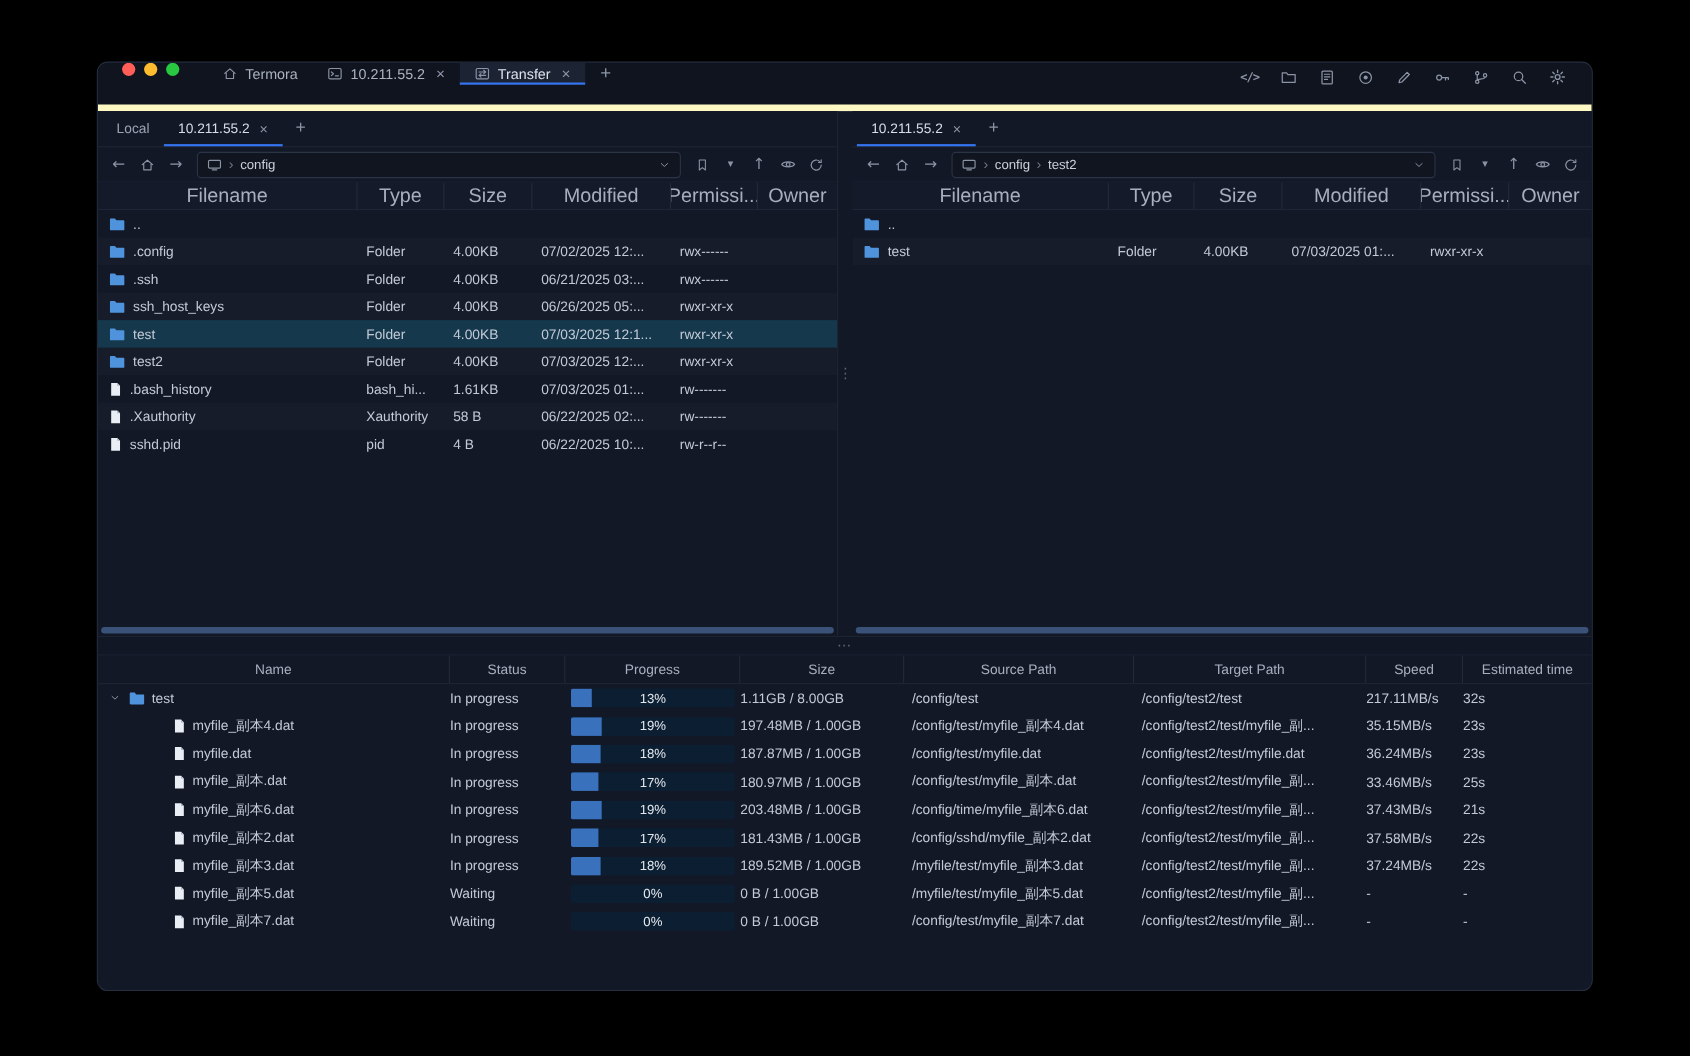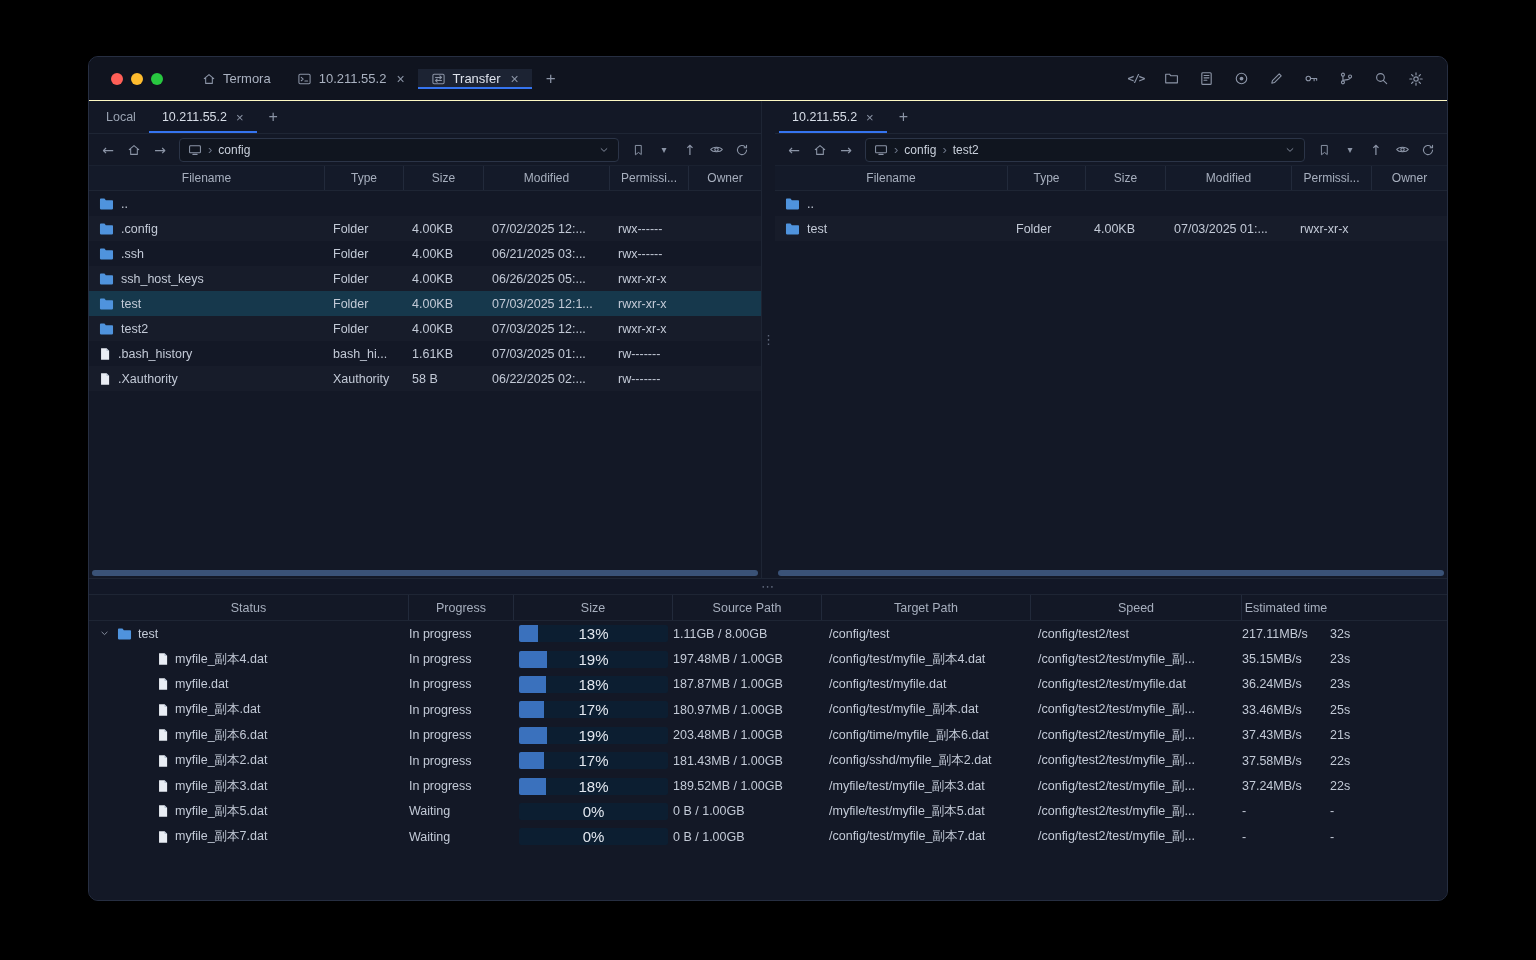--- a/index.html
+++ b/index.html
@@ -1,21 +1,21 @@
 <!DOCTYPE html>
 <html><head>
 <meta charset="utf-8">
 <style>
   *{margin:0;padding:0;box-sizing:border-box;cursor:default;user-select:none}
   html,body{width:1536px;height:960px;overflow:hidden;background:#000;font-family:"Liberation Sans","DejaVu Sans",sans-serif}
   .window{position:absolute;left:88px;top:56px;width:1360px;height:845px;background:#131826;border:1px solid #262e41;
     border-radius:10px;overflow:hidden;display:flex;flex-direction:column;color:#c3cad7;font-size:13px;
     box-shadow:0 25px 70px rgba(0,0,0,.8)}
   
-  .titlebar{flex:0 0 44px;background:#10141f;display:flex;align-items:center;border-bottom:1px solid #fef9c3}
+  .titlebar{flex:0 0 44px;background:#10141f;display:flex;align-items:flex-start;border-bottom:6px solid #fef9c3}
   .traffic{display:flex;align-items:center;gap:8px;padding:0 26px 0 22px}
   .dot{width:12px;height:12px;border-radius:50%}
   .dot.red{background:#ff5f57}.dot.yellow{background:#febc2e}.dot.green{background:#28c840}
   .app-tabs{display:flex;align-items:stretch}
   .apptab{display:flex;align-items:center;gap:7px;padding:0 13px;color:#aab2c1;font-size:13px;position:relative}
   .apptab .icon{display:flex;color:#8b94a6}
   .apptab.active{background:#1c2333;color:#dde2ec}
   .apptab.active::after{content:"";position:absolute;left:0;right:0;bottom:0;height:2px;background:#3574f0}
   .tab-close{color:#8b94a6;font-size:14px;margin-left:3px;line-height:1}
   .tab-plus{display:flex;align-items:center;padding:0 14px;color:#8b94a6;font-size:17px}
@@ -37,21 +37,21 @@
   .toolbar{flex:0 0 32px;display:flex;align-items:center;gap:2px;padding:0 7px;border-bottom:1px solid #1a2130}
   .tbtn{min-width:24px;height:24px;display:flex;align-items:center;justify-content:center;color:#8b94a6;border-radius:4px}
   .tbtn .glyph{font-size:14px}
   .crumbbox{flex:1;height:24px;margin:0 5px;border:1px solid #2b3447;border-radius:4px;background:#10151f;
     display:flex;align-items:center;gap:6px;padding:0 8px;min-width:0}
   .crumbbox .icon{display:flex;color:#8b94a6}
   .crumb-sep{color:#6b7487;font-size:13px}
   .crumb{color:#c8cfda;font-size:12px;white-space:nowrap}
   .crumb-caret{margin-left:auto;display:flex;color:#8b94a6}
   
-  .fhead{display:grid;flex:0 0 25px;align-items:stretch;border-bottom:1px solid #1e2534;color:#a7afbe;font-size:12px;background:#141a29}
+  .fhead{display:grid;flex:0 0 25px;align-items:stretch;border-bottom:1px solid #1e2534;color:#a7afbe;font-size:18px;background:#141a29}
   .fhead .hc{display:flex;align-items:center;justify-content:center;border-right:1px solid #222a3b;white-space:nowrap;overflow:hidden}
   .fhead .hc:last-child{border-right:none}
   .fbody{flex:1;min-height:0;overflow:hidden}
   .frow{display:grid;height:25px;align-items:center;font-size:12.5px;color:#c3cad7}
   .frow:nth-child(even){background:rgba(255,255,255,.018)}
   .frow.selected{background:#16384c}
   .cell{padding:0 8px;white-space:nowrap;overflow:hidden;text-overflow:ellipsis}
   .cell.name{display:flex;align-items:center;gap:7px;padding-left:10px}
   .cell.name .icon{display:flex;flex:0 0 auto}
   .left-grid{grid-template-columns:236px 79px 80px 126px 79px 1fr}
@@ -70,21 +70,21 @@
   .trow{display:grid;height:25.4px;align-items:center;font-size:12.5px;color:#c3cad7}
   .tname{display:flex;align-items:center;gap:6px;padding-left:8px;white-space:nowrap;overflow:hidden}
   .tname.child{padding-left:68px}
   .tname .expander{display:flex;width:14px;justify-content:center;color:#9aa3b2}
   .tname .icon{display:flex;flex:0 0 auto}
   .tc{white-space:nowrap;overflow:hidden}
   .tl{text-align:left;padding:0 7px;white-space:nowrap;overflow:hidden;text-overflow:ellipsis}
   .pcell{padding:0 5px}
   .ptrack{height:17px;background:#0c1e31;border-radius:2px;position:relative;overflow:hidden}
   .pfill{position:absolute;left:0;top:0;bottom:0;background:#3a71bd}
-  .plabel{position:absolute;inset:0;display:flex;align-items:center;justify-content:center;font-size:15px;color:#e2e7ef}
+  .plabel{position:absolute;inset:0;display:flex;align-items:center;justify-content:center;font-size:12px;color:#e2e7ef}
 </style>
 </head>
 <body>
 
 <div class="window">
 
   <div class="titlebar">
     <div class="traffic">
       <span class="dot red"></span>
       <span class="dot yellow"></span>
@@ -367,20 +367,36 @@
                 </svg>
               </span>
               <span>.Xauthority</span>
             </div>
             <div class="cell">Xauthority</div>
             <div class="cell">58 B</div>
             <div class="cell">06/22/2025 02:...</div>
             <div class="cell">rw-------</div>
             <div class="cell"></div>
           </div>
+          <div class="frow left-grid">
+            <div class="cell name">
+              <span class="icon">
+                <svg width="12" height="14" viewBox="0 0 14 16">
+                  <path d="M2.4 1.2h6.4l3 3v10.6H2.4z" fill="#e9edf4"></path>
+                  <path d="M8.8 1.2v3h3z" fill="#a9b4c6"></path>
+                </svg>
+              </span>
+              <span>sshd.pid</span>
+            </div>
+            <div class="cell">pid</div>
+            <div class="cell">4 B</div>
+            <div class="cell">06/22/2025 10:...</div>
+            <div class="cell">rw-r--r--</div>
+            <div class="cell"></div>
+          </div>
         </div>
       <div class="hscroll">
           <div class="hthumb"></div>
         </div>
     </div>
 
     <div class="vsplit">
         <span>⋮</span>
       </div>
 
@@ -493,20 +509,21 @@
         </div>
     </div>
   </div>
 
   <div class="hsplit">
       <span>⋯</span>
     </div>
 
   <div class="transfer">
     <div class="thead tgrid">
+        <div class="hc">Name</div>
         <div class="hc">Status</div>
         <div class="hc">Progress</div>
         <div class="hc">Size</div>
         <div class="hc">Source Path</div>
         <div class="hc">Target Path</div>
         <div class="hc">Speed</div>
         <div class="hc">Estimated time</div>
       </div>
     <div class="tbody">
         <div class="trow tgrid">

